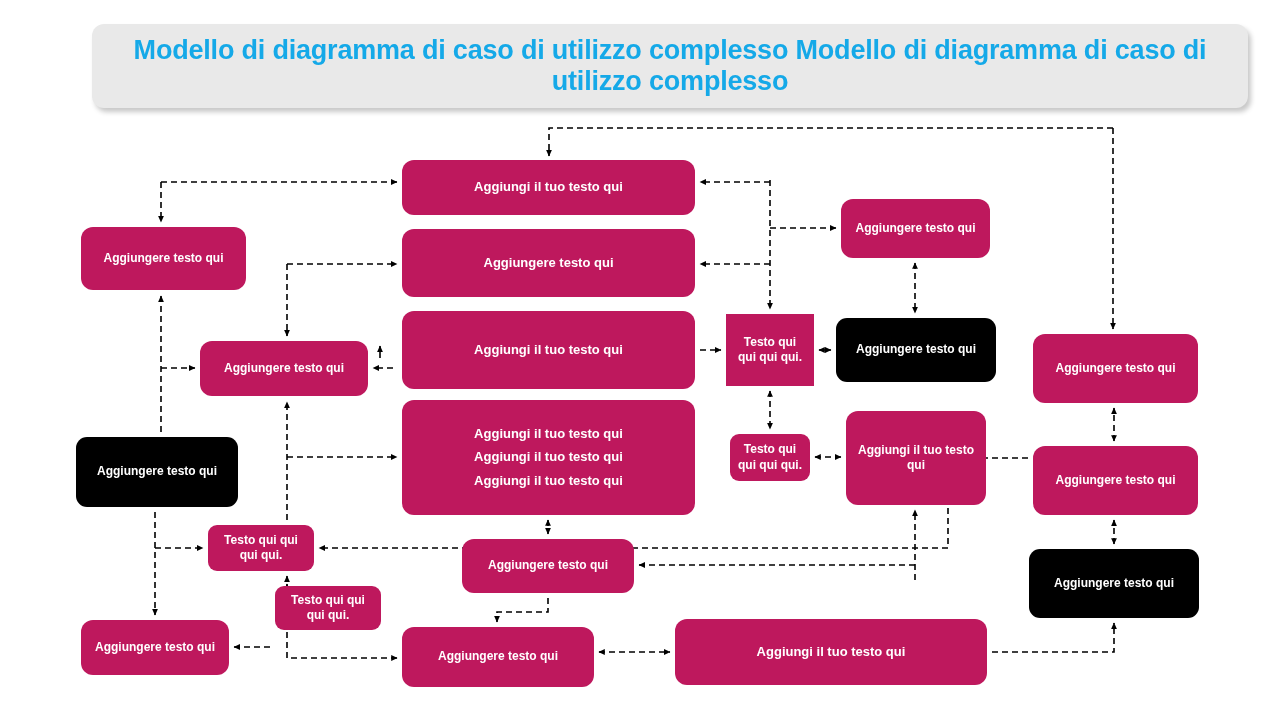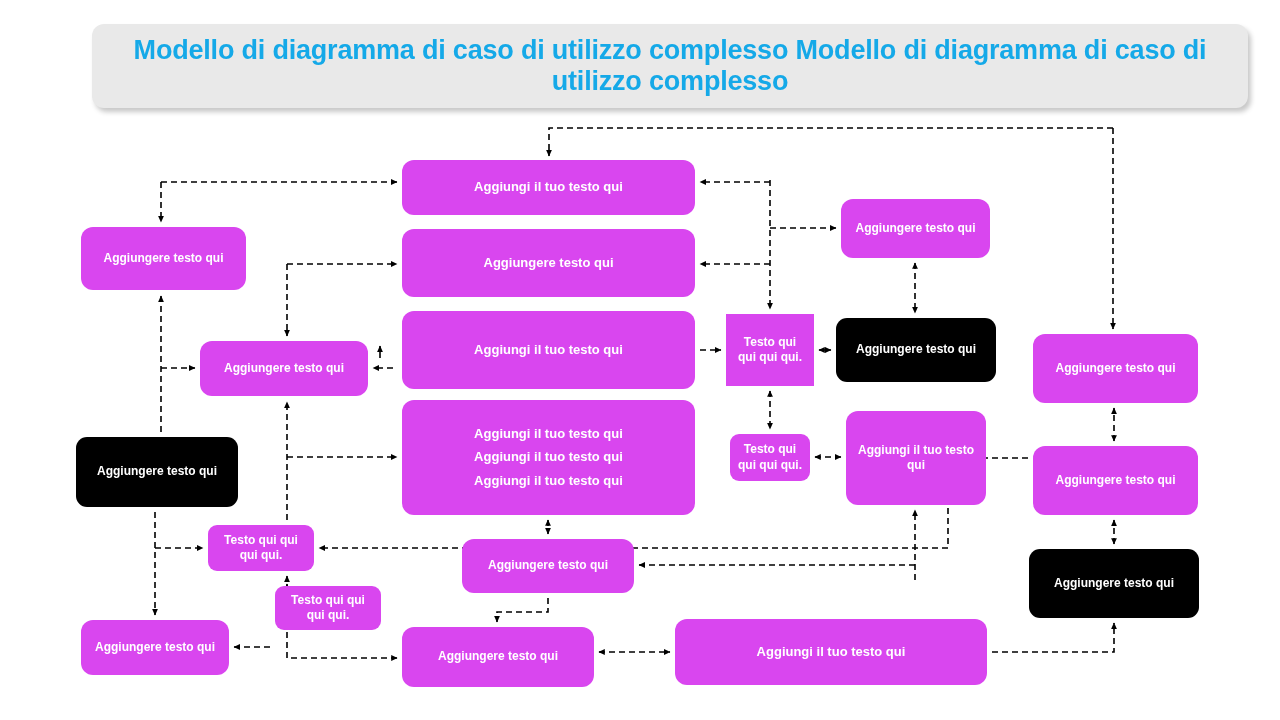--- a/index.html
+++ b/index.html
@@ -47,21 +47,21 @@
     position: absolute;
     box-sizing: border-box;
     display: flex;
     align-items: center;
     justify-content: center;
     text-align: center;
     color: #ffffff;
     font-weight: bold;
     line-height: 1.28;
     padding: 2px 8px;
-    background: #d946ef;
+    background: #be185d;
     border-radius: 12px;
   }
   .node.dark {
     background: #000000;
     border-radius: 11px;
   }
   .node.sharp {
     border-radius: 0;
   }
   .node.soft {

